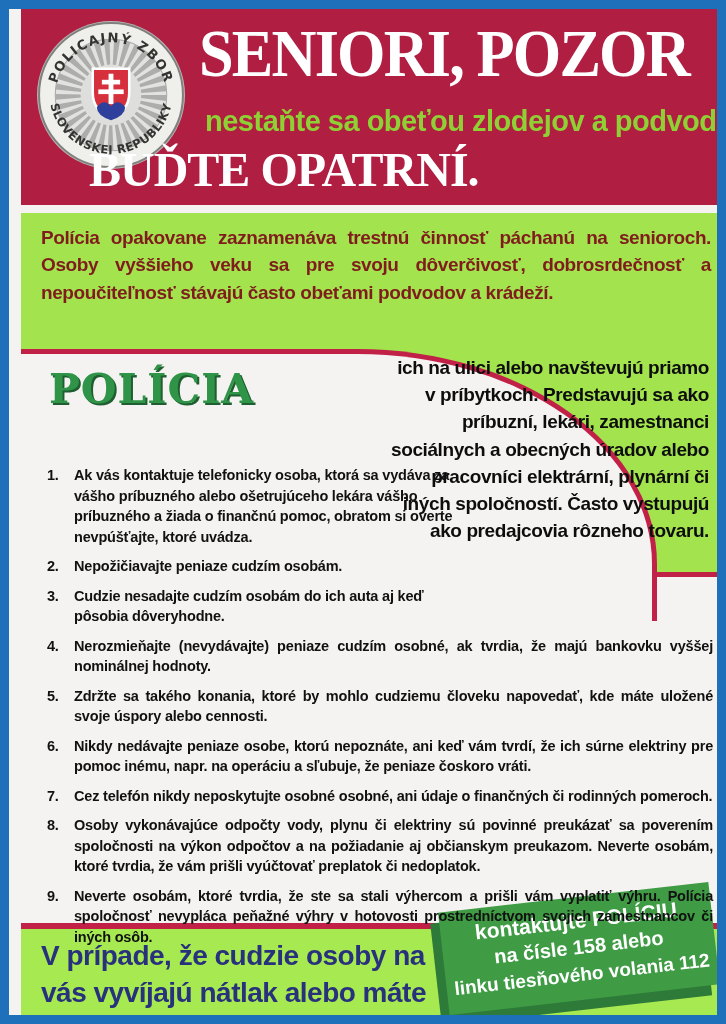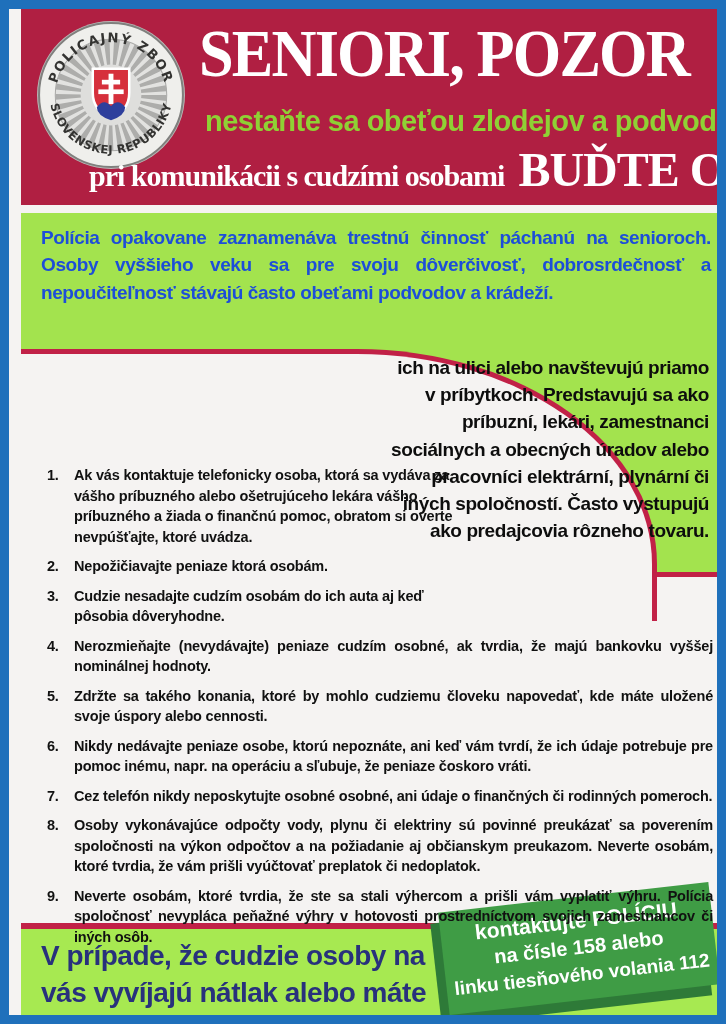--- a/index.html
+++ b/index.html
@@ -10,21 +10,21 @@
   .header { position:relative; margin:0 0 0 12px; height:196px; background:#b01f42; }
   .badge { position:absolute; left:14px; top:10px; }
   .title { position:absolute; left:178px; top:6px; color:#fff; font-family:"Liberation Serif", serif; font-weight:bold; font-size:67px; letter-spacing:-2px; transform:scaleX(0.93); transform-origin:left top; white-space:nowrap; }
   .subtitle { position:absolute; left:184px; top:96px; color:#8fd134; font-weight:bold; font-size:29px; letter-spacing:-0.5px; white-space:nowrap; }
   .caution { position:absolute; left:68px; bottom:8px; display:flex; align-items:baseline; gap:14px; white-space:nowrap; }
   .caution-prefix { color:#fff; font-family:"Liberation Serif", serif; font-weight:bold; font-size:30px; letter-spacing:-1px; }
   .caution-main { color:#fff; font-family:"Liberation Serif", serif; font-weight:bold; font-size:48px; letter-spacing:-1px; }
 
   
   .green-sec { position:relative; margin:8px 0 0 12px; height:364px; background:#a3e34e; border-bottom:5px solid #c12147; }
-  .intro { padding:11px 6px 0 20px; font-weight:bold; font-size:19px; line-height:27.4px; color:#1d4ed8; letter-spacing:-0.4px; }
+  .intro { padding:11px 6px 0 20px; font-weight:bold; font-size:19px; line-height:27.4px; color:#7f1d1d; letter-spacing:-0.4px; }
   .intro .p1 { text-align:justify; }
   .intro .p2 { text-align:justify; text-align-last:justify; }
   .bulge { position:absolute; z-index:1; left:0; top:136px; width:636px; height:272px; background:#f5f3f2; border-top:5px solid #c12147; border-right:5px solid #c12147; border-top-right-radius:300px 215px; }
   .advice-heading { padding:10px 0 0 28px; font-family:"DejaVu Serif", serif; font-weight:bold; color:#2f9447; text-shadow:2px 2px 0 #1e5e30; font-size:41px; line-height:50px; letter-spacing:1px; }
   .side-text { position:absolute; z-index:2; right:8px; top:141px; width:322px; text-align:right; font-weight:bold; font-size:19px; line-height:27.2px; color:#0d0d0d; letter-spacing:-0.4px; }
 
   
   .advice-list { position:relative; z-index:3; margin:-112px 4px 0 38px; }
   .advice-item { display:flex; margin-bottom:9px; font-weight:bold; font-size:14.5px; line-height:20.5px; color:#111; letter-spacing:-0.2px; }
   .advice-item .num { flex:0 0 27px; }
@@ -63,65 +63,65 @@
       <text font-family="DejaVu Sans, sans-serif" font-size="13" font-weight="bold" fill="#333331" letter-spacing="1.5">
         <textPath href="#arcTop" startOffset="50%" text-anchor="middle">POLICAJNÝ ZBOR</textPath>
       </text>
       <text font-family="DejaVu Sans, sans-serif" font-size="11.5" font-weight="bold" fill="#333331" letter-spacing="0.5">
         <textPath href="#arcBot" startOffset="50%" text-anchor="middle">SLOVENSKEJ REPUBLIKY</textPath>
       </text>
     </svg>
     <div class="title">SENIORI, POZOR</div>
     <div class="subtitle">nestaňte sa obeťou zlodejov a podvodníkov</div>
     <div class="caution">
-      <span class="caution-prefix">pri komunikácii s cudzími osobami</span>
       <span class="caution-main">BUĎTE OPATRNÍ.</span>
     </div>
   </div>
 
   <div class="green-sec">
     <div class="intro">
       <div class="p1">Polícia opakovane zaznamenáva trestnú činnosť páchanú na senioroch. Osoby vyššieho veku sa pre svoju dôverčivosť, dobrosrdečnosť a nepoučiteľnosť stávajú často obeťami podvodov a krádeží.</div>
     </div>
     <div class="bulge">
       <div class="advice-heading">
+        <div>POLÍCIA</div>
       </div>
     </div>
     <div class="side-text">ich na ulici alebo navštevujú priamo v príbytkoch. Predstavujú sa ako príbuzní, lekári, zamestnanci sociálnych a obecných úradov alebo pracovníci elektrární, plynární či iných spoločností. Často vystupujú ako predajcovia rôzneho tovaru.</div>
   </div>
 
   <div class="advice-list">
     <div class="advice-item narrow">
       <span class="num">1.</span>
       <span class="txt">Ak vás kontaktuje telefonicky osoba, ktorá sa vydáva za vášho príbuzného alebo ošetrujúceho lekára vášho príbuzného a žiada o finančnú pomoc, obratom si overte nevpúšťajte, ktoré uvádza.</span>
     </div>
 
     <div class="advice-item narrow">
       <span class="num">2.</span>
-      <span class="txt">Nepožičiavajte peniaze ktorá osobám.</span>
+      <span class="txt">Nepožičiavajte peniaze cudzím osobám.</span>
     </div>
 
     <div class="advice-item narrow">
       <span class="num">3.</span>
       <span class="txt">Cudzie nesadajte cudzím osobám do ich auta aj keď pôsobia dôveryhodne.</span>
     </div>
 
     <div class="advice-item">
       <span class="num">4.</span>
       <span class="txt">Nerozmieňajte (nevydávajte) peniaze cudzím osobné, ak tvrdia, že majú bankovku vyššej nominálnej hodnoty.</span>
     </div>
 
     <div class="advice-item">
       <span class="num">5.</span>
       <span class="txt">Zdržte sa takého konania, ktoré by mohlo cudziemu človeku napovedať, kde máte uložené svoje úspory alebo cennosti.</span>
     </div>
 
     <div class="advice-item">
       <span class="num">6.</span>
-      <span class="txt">Nikdy nedávajte peniaze osobe, ktorú nepoznáte, ani keď vám tvrdí, že ich údaje potrebuje pre pomoc inému, napr. na operáciu a sľubuje, že peniaze čoskoro vráti.</span>
+      <span class="txt">Nikdy nedávajte peniaze osobe, ktorú nepoznáte, ani keď vám tvrdí, že ich súrne elektriny pre pomoc inému, napr. na operáciu a sľubuje, že peniaze čoskoro vráti.</span>
     </div>
 
     <div class="advice-item">
       <span class="num">7.</span>
       <span class="txt">Cez telefón nikdy neposkytujte osobné osobné, ani údaje o finančných či rodinných pomeroch.</span>
     </div>
 
     <div class="advice-item">
       <span class="num">8.</span>
       <span class="txt">Osoby vykonávajúce odpočty vody, plynu či elektriny sú povinné preukázať sa poverením spoločnosti na výkon odpočtov a na požiadanie aj občianskym preukazom. Neverte osobám, ktoré tvrdia, že vám prišli vyúčtovať preplatok či nedoplatok.</span>

